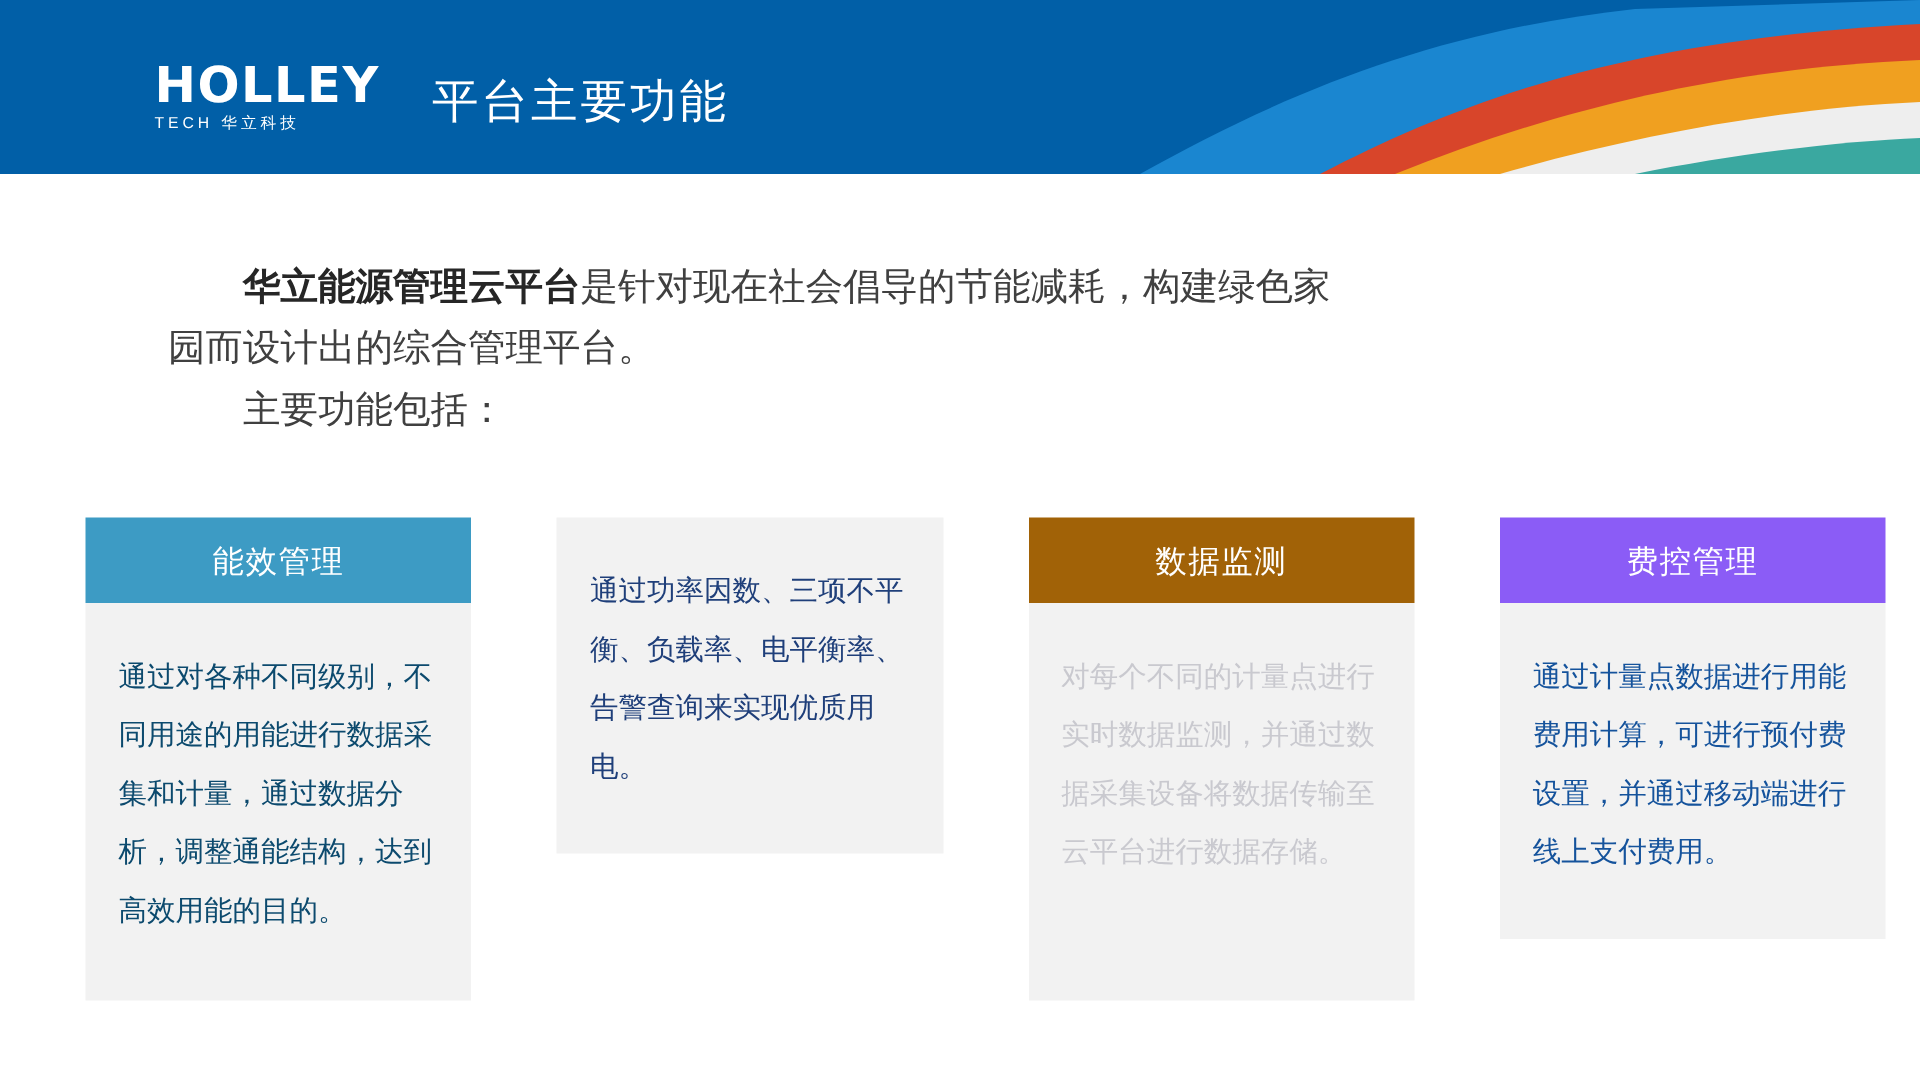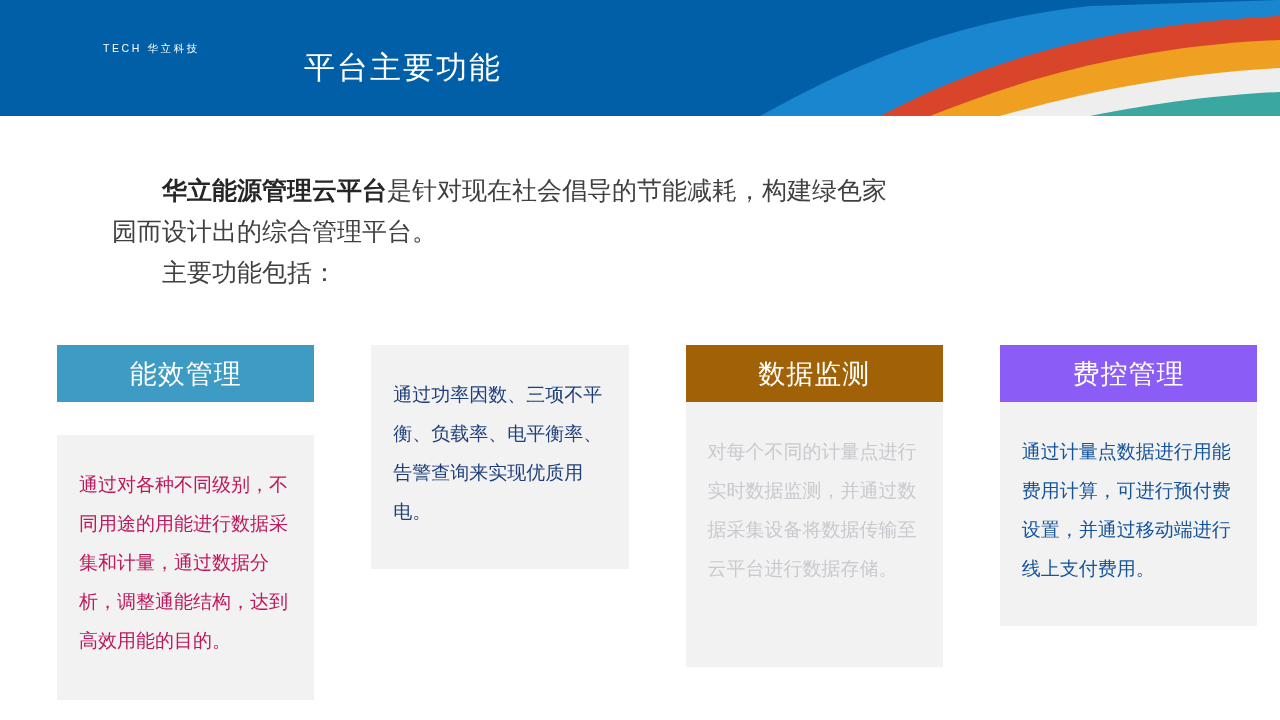--- a/index.html
+++ b/index.html
@@ -49,21 +49,21 @@
   }
   .logo-sub {
     font-size: 10.5px;
     letter-spacing: 2.6px;
     line-height: 14px;
     margin-top: 1px;
     font-family: "Liberation Sans", sans-serif;
   }
   .header-title {
     position: absolute;
-    left: 304px;
+    left: 288px;
     top: 47px;
     font-size: 31px;
     color: #ffffff;
     letter-spacing: 2px;
     font-family: "DejaVu Sans", sans-serif;
   }
 
   
   .intro {
     position: absolute;
@@ -96,52 +96,53 @@
   }
   .card {
     width: 262px;
   }
   .card-head {
     height: 57px;
     display: flex;
     align-items: center;
     justify-content: center;
     color: #ffffff;
-    font-size: 27px;
+    font-size: 21px;
     font-family: "DejaVu Sans", sans-serif;
     letter-spacing: 1px;
   }
   .card-body {
     background: #f2f2f2;
     padding: 30px 22px 24px 22px;
     font-size: 19px;
     line-height: 39px;
     font-family: "DejaVu Sans", sans-serif;
     min-height: 200px;
     box-sizing: border-box;
   }
-  .card-1 .card-body { color: #be185d; min-height: 265px; margin-top: 33px; }
+  .card-1 .card-body { color: #0c4a6e; min-height: 265px; }
   .card-2 .card-body { color: #1f3f7a; min-height: 224px; }
   .card-3 .card-body { color: #c9c9cf; min-height: 265px; }
   .card-4 .card-body { color: #15539c; min-height: 224px; }
 </style>
 </head>
 <body>
 
 <div class="header">
   <svg class="header-swoosh" viewBox="0 0 1280 116" preserveAspectRatio="none">
     <rect x="0" y="0" width="1280" height="116" fill="#015fa7"></rect>
     <path d="M760 116 C860 60 960 20 1090 6 L1280 0 L1280 116 Z" fill="#1a86d0"></path>
     <path d="M880 116 C980 64 1090 26 1280 16 L1280 116 Z" fill="#d8452a"></path>
     <path d="M930 116 C1030 76 1140 46 1280 40 L1280 116 Z" fill="#f0a020"></path>
     <path d="M1000 116 C1090 90 1190 72 1280 68 L1280 116 Z" fill="#eeeeee"></path>
     <path d="M1090 116 C1160 102 1230 94 1280 92 L1280 116 Z" fill="#3aa8a0"></path>
   </svg>
 
   <div class="logo-block">
+    <div class="logo-word">HOLLEY</div>
     <div class="logo-sub">TECH 华立科技</div>
   </div>
 
   <div class="header-title">平台主要功能</div>
 </div>
 
 <div class="intro">
   <p><span class="b">华立能源管理云平台</span><span>是针对现在社会倡导的节能减耗，构建绿色家</span></p>
   <p style="text-indent:0">园而设计出的综合管理平台。</p>
   <p>主要功能包括：</p>

